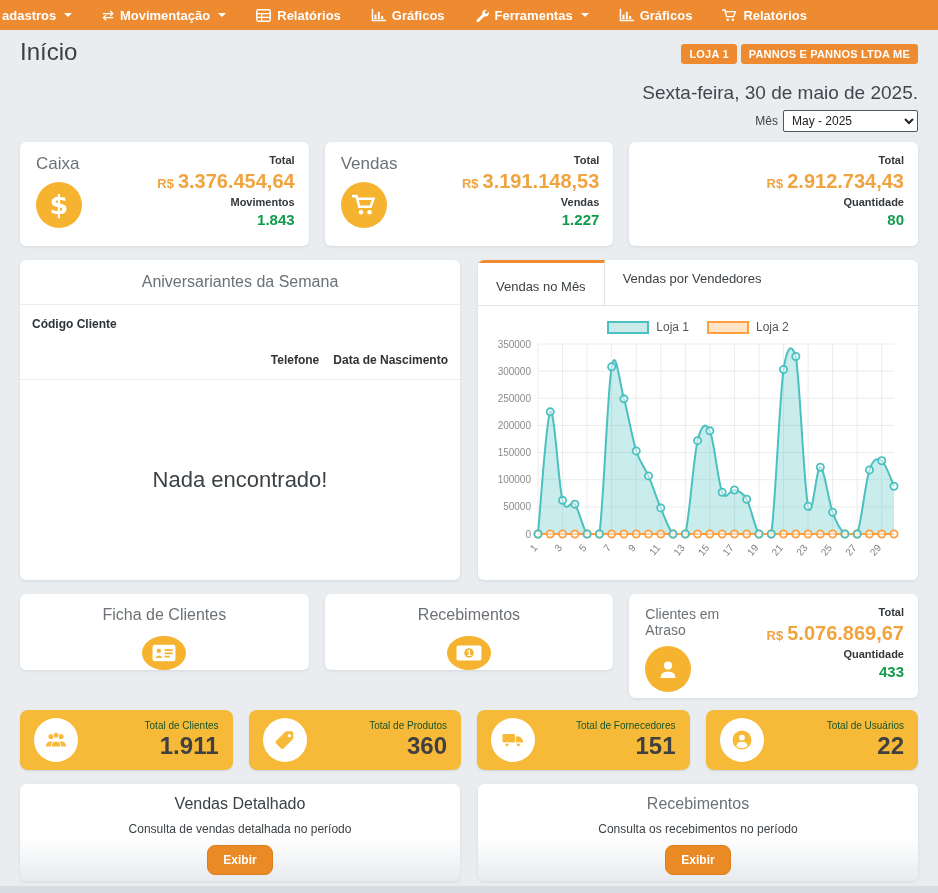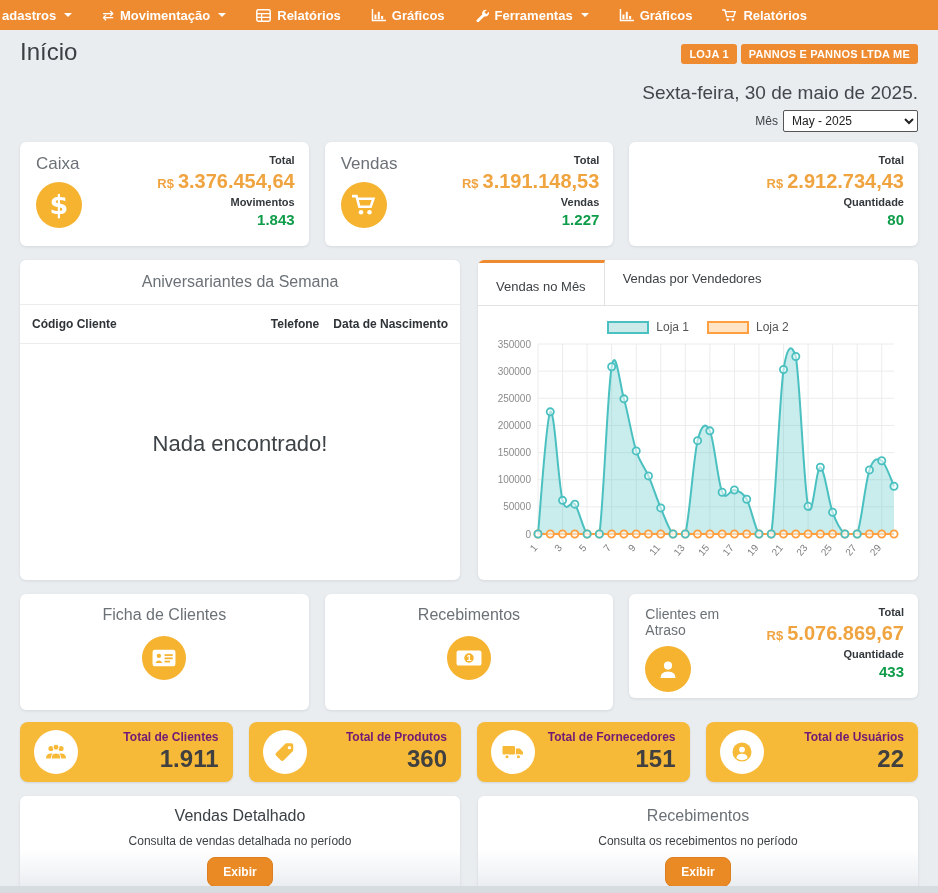--- a/index.html
+++ b/index.html
@@ -53,46 +53,46 @@
   .green-val { color:#0e9c49; font-size:15px; font-weight:bold; margin-top:1px; }
 
   
   .row2 { display:grid; grid-template-columns:1fr 1fr; gap:18px; margin-top:14px; }
   .panel { height:320px; overflow:hidden; }
   .panel-header { text-align:center; color:#6b7176; font-size:16px; padding:13px 10px;
                   border-bottom:1px solid #ececec; }
   .table-head { display:flex; font-size:12px; font-weight:bold; color:#2e3337;
                 padding:12px 12px; border-bottom:1px solid #ececec; }
   .th-first { flex:1; text-align:left; }
-  .th { margin-left:14px; }
+  .th { margin-left:14px;margin-top:36px; }
   .empty-msg { display:flex; align-items:center; justify-content:center; height:200px;
                font-size:22px; color:#3d4246; }
 
   .tabs { display:flex; border-bottom:1px solid #e2e2e2; }
   .tab { padding:11px 18px; font-size:13px; color:#3d4246; cursor:pointer; }
   .tab.active { border-top:3px solid #ee8a2f; border-right:1px solid #e2e2e2; padding-top:16px; background:#fff; }
   .legend { display:flex; justify-content:center; gap:18px; align-items:center; margin:14px 0 2px; }
   .legend-item { display:flex; align-items:center; gap:7px; font-size:12px; color:#555; }
   .swatch { width:42px; height:13px; border:2px solid #999; background:#eee; }
   .chart-wrap { padding:0 8px; }
 
   
   .row3 { display:grid; grid-template-columns:repeat(3,1fr); gap:16px; margin-top:14px; }
-  .simple-card { height:116px; display:flex; flex-direction:column; align-items:center; padding-top:12px; }
+  .simple-card { height:76px; display:flex; flex-direction:column; align-items:center; padding-top:12px; }
   .simple-title { font-size:16px; color:#6b7176; }
   .simple-card .icon-circle { width:44px; height:44px; margin-top:12px; }
 
   
   .row4 { display:grid; grid-template-columns:repeat(4,1fr); gap:16px; margin-top:12px; }
   .mini-card { background:#f7ba38; border-radius:8px; height:60px; display:flex; align-items:center;
                padding:0 14px; box-shadow:0 1px 2px rgba(40,50,60,.12); }
   .white-circle { width:44px; height:44px; background:#fff; border-radius:50%;
                   display:flex; align-items:center; justify-content:center; flex:none; }
   .mini-right { flex:1; text-align:right; line-height:1.2; }
-  .mini-card-label { font-size:12px; font-weight:bold; color:#701a75; }
+  .mini-card-label { font-size:10px; font-weight:normal; color:#14532d; }
   .mini-card-value { font-size:24px; font-weight:bold; color:#404040; }
 
   
   .row5 { display:grid; grid-template-columns:1fr 1fr; gap:18px; margin-top:14px; }
   .action-panel { height:97px; text-align:center; padding-top:11px; border-radius:6px;
                   background:linear-gradient(#ffffff 55%, #e7ebee); box-shadow:0 1px 3px rgba(40,50,60,.10); }
   .action-title { font-size:16px; color:#3b4045; }
   .action-title.gray { color:#6b7176; }
   .action-desc { font-size:12px; color:#3d4246; margin-top:9px; }
   .btn-exibir { margin-top:9px; background:#e98a25; color:#fff; font-size:12px; font-weight:bold;

